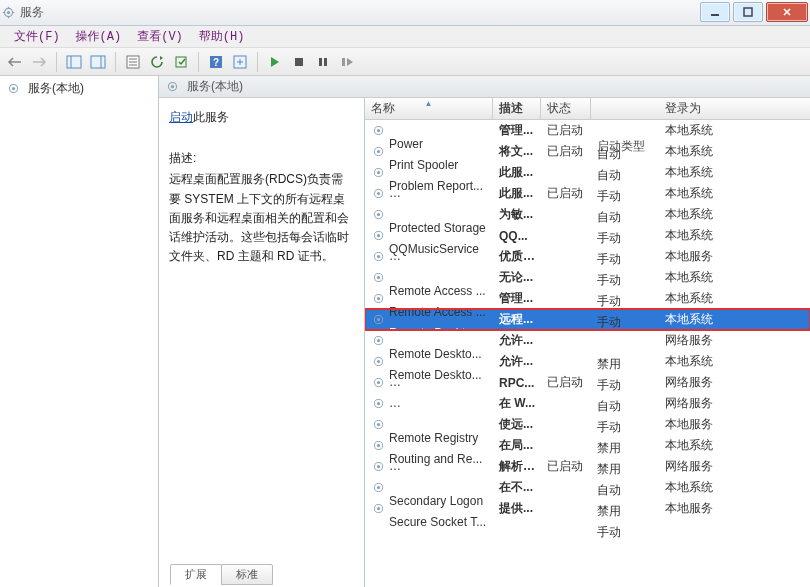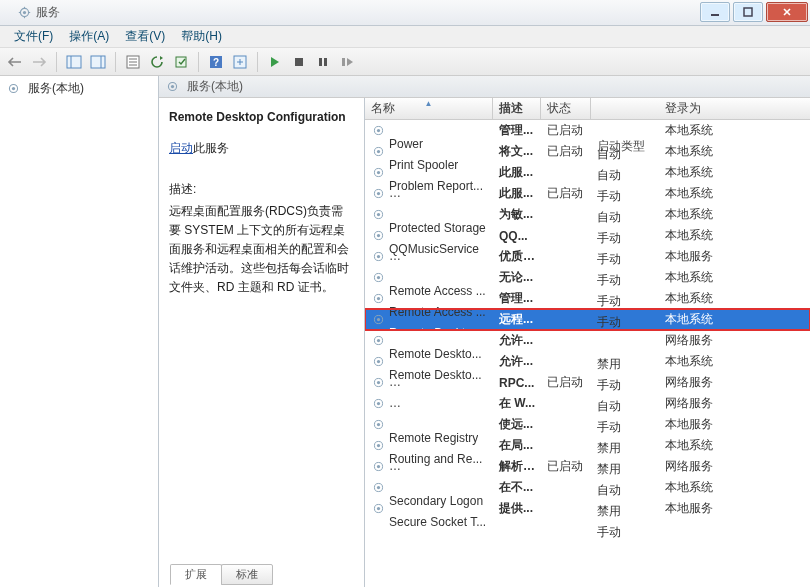--- a/index.html
+++ b/index.html
@@ -1,26 +1,26 @@
 <!DOCTYPE html>
 <html><head>
 <meta charset="utf-8">
 <style>
 * { box-sizing: border-box; margin: 0; padding: 0; font-family: "Microsoft YaHei", "Segoe UI", Tahoma, sans-serif; }
 body { background: #fff; font-size: 12px; overflow: hidden; }
 
-.titlebar { height: 26px; background: linear-gradient(#f8f9fa, #e8ebf0); display: flex; align-items: center; padding: 0 16px; border-bottom: 1px solid #c0c8d0; position: relative; }
+.titlebar { height: 26px; background: linear-gradient(#f8f9fa, #e8ebf0); display: flex; align-items: center; padding: 0 0; border-bottom: 1px solid #c0c8d0; position: relative; }
 .title-icon { width: 16px; height: 16px; margin-right: 4px; display: inline-flex; align-items: center; justify-content: center; }
 .title-text { color: #555; font-size: 12px; }
 .wbtns { position: absolute; right: 2px; top: 2px; display: flex; gap: 3px; }
 .wbtn { width: 30px; height: 20px; display: flex; align-items: center; justify-content: center; background: #daedfd; border: 1px solid #9fb8cc; border-radius: 2px; box-shadow: inset 0 0 0 1px rgba(255,255,255,.6); }
 .wbtn-close { background: #d25a4a; border-color: #b0483a; color: #fff; width: 42px; }
 
 .menubar { height: 22px; background: #f0f0f0; display: flex; align-items: center; padding: 0 6px; border-bottom: 1px solid #ddd; }
-.menuitem { padding: 2px 8px; color: #0c4a6e; }
+.menuitem { padding: 2px 8px; color: #701a75; font-family: Liberation Mono, monospace; }
 
 .toolbar { height: 28px; background: linear-gradient(#f7f7f7, #e9e9e9); border-bottom: 1px solid #ccc; display: flex; align-items: center; padding: 0 4px; gap: 2px; }
 .tbtn { width: 22px; height: 22px; display: inline-flex; align-items: center; justify-content: center; border-radius: 2px; }
 .tbtn svg { display: block; }
 .tsep { width: 1px; height: 20px; background: #ccc; margin: 0 4px; }
 
 .client { position: absolute; top: 76px; left: 0; right: 0; bottom: 0; display: flex; }
 
 .leftpane { width: 159px; border-right: 1px solid #c0c8d0; background: #fff; }
 .tree-item { display: flex; align-items: center; padding: 4px 6px; gap: 4px; color: #333; }
@@ -205,21 +205,20 @@
           <svg class="gear-svg" viewBox="0 0 16 16">
             <circle cx="8" cy="8" r="5" fill="none" stroke="#8aa3b8" stroke-width="1.3"></circle>
             <circle cx="8" cy="8" r="2" fill="#8aa3b8"></circle>
           </svg>
         </span>
       <span>服务(本地)</span>
     </div>
 
     <div class="split">
       <div class="detailpane">
-        <div class="svc-title">Remote Desktop Configuration</div>
         <div>
           <span class="svc-link">启动</span><span>此服务</span>
         </div>
         <div class="svc-desc-label">描述:</div>
         <div class="svc-desc">远程桌面配置服务(RDCS)负责需要 SYSTEM 上下文的所有远程桌面服务和远程桌面相关的配置和会话维护活动。这些包括每会话临时文件夹、RD 主题和 RD 证书。</div>
       </div>
 
       <div class="listpane">
         <div class="lhead">
           <div class="lh c-name">

